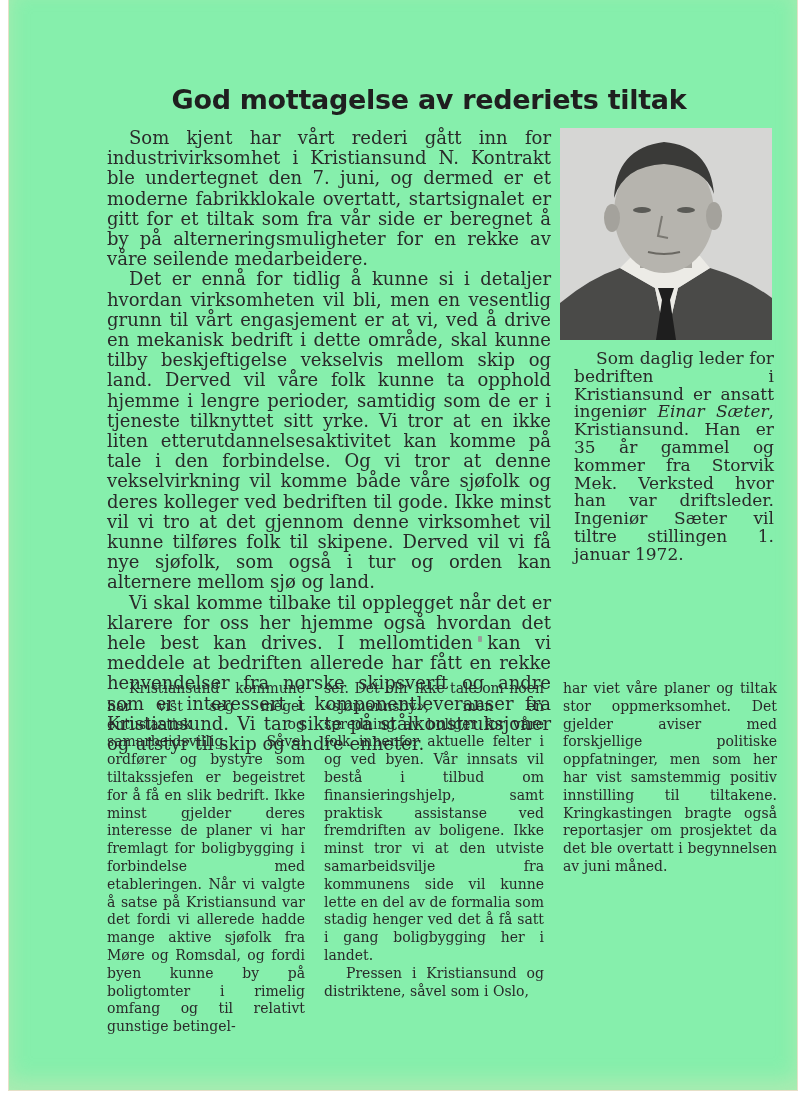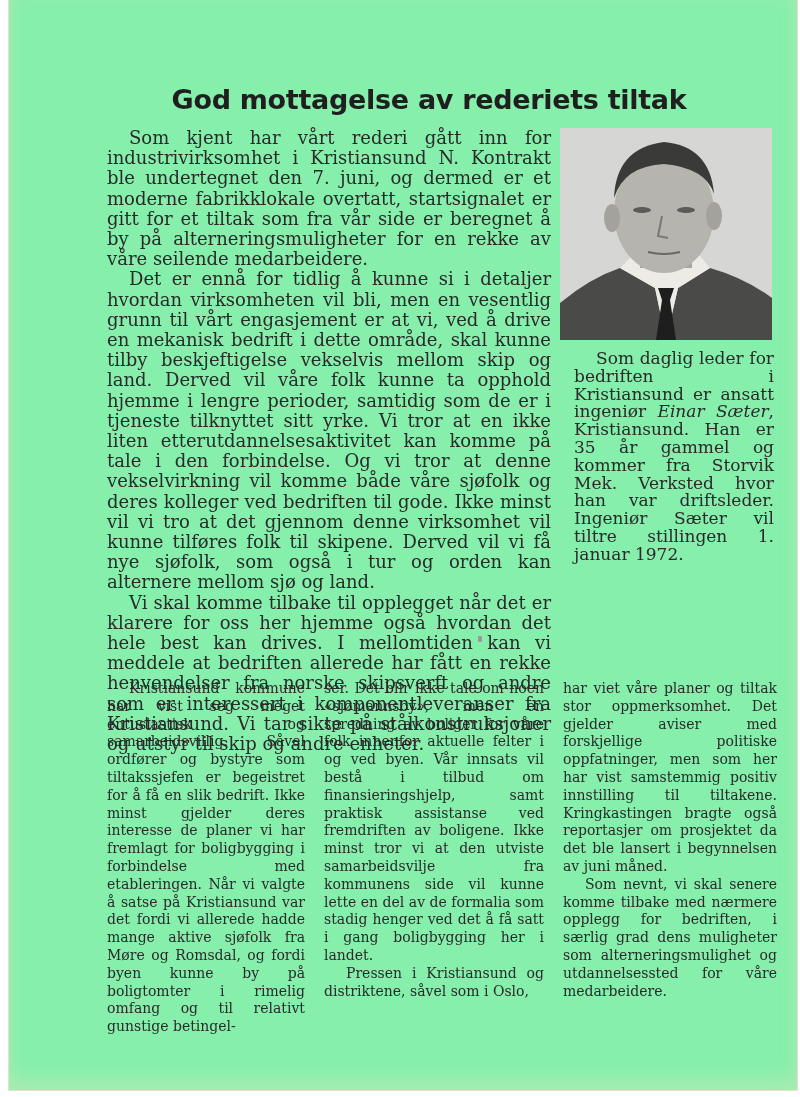--- a/index.html
+++ b/index.html
@@ -105,18 +105,17 @@
 
   <div class="cols">
     <div class="col">
       <p>Kristiansund kommune har vist seg meget entusiastisk og samarbeidsvillig. Såvel ordfører og bystyre som tiltakssjefen er begeistret for å få en slik bedrift. Ikke minst gjelder deres interesse de planer vi har fremlagt for boligbygging i forbindelse med etableringen. Når vi valgte å satse på Kristiansund var det fordi vi allerede hadde mange aktive sjøfolk fra Møre og Romsdal, og fordi byen kunne by på boligtomter i rimelig omfang og til relativt gunstige betingel-</p>
     </div>
     <div class="col mid">
       <p style="text-indent:0">ser. Det blir ikke tale om noen «sjømannsby», men en spredning av boliger for våre folk innenfor aktuelle felter i og ved byen. Vår innsats vil bestå i tilbud om finansieringshjelp, samt praktisk assistanse ved fremdriften av boligene. Ikke minst tror vi at den utviste samarbeidsvilje fra kommunens side vil kunne lette en del av de formalia som stadig henger ved det å få satt i gang boligbygging her i landet.</p>
       <p>Pressen i Kristiansund og distriktene, såvel som i Oslo,</p>
     </div>
     <div class="col right">
-      <p style="text-indent:0">har viet våre planer og tiltak stor oppmerksomhet. Det gjelder aviser med forskjellige politiske oppfatninger, men som her har vist samstemmig positiv innstilling til tiltakene. Kringkastingen bragte også reportasjer om prosjektet da det ble lansert i begynnelsen av juni måned.</p>
-      <p>Som nevnt, vi skal senere komme tilbake med nærmere opplegg for bedriften, i særlig grad dens muligheter som alterneringsmulighet og utdannelsessted for våre medarbeidere.</p>
+      <p style="text-indent:0">har viet våre planer og tiltak stor oppmerksomhet. Det gjelder aviser med forskjellige politiske oppfatninger, men som her har vist samstemmig positiv innstilling til tiltakene. Kringkastingen bragte også reportasjer om prosjektet da det ble overtatt i begynnelsen av juni måned.</p>
     </div>
   </div>
 
 </div>
 
 </body></html>

